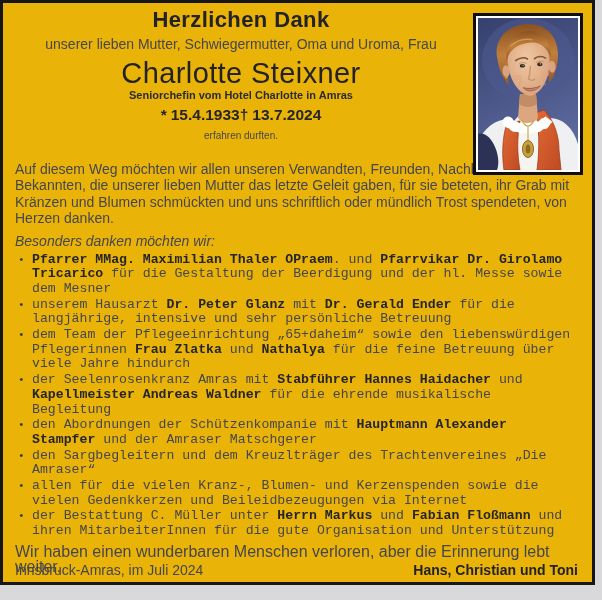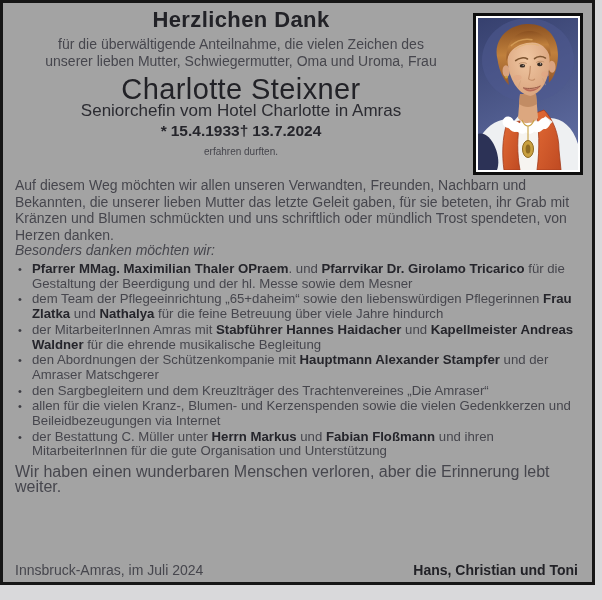--- a/index.html
+++ b/index.html
@@ -4,49 +4,49 @@
 <style>
   html,body{margin:0;padding:0;}
   body{
     width:602px;height:600px;position:relative;overflow:hidden;
     background:#d9d9db;
     font-family:"Liberation Sans", sans-serif;
     -webkit-font-smoothing:antialiased;
   }
   .card{
     position:absolute;left:0;top:0;width:595px;height:585px;
-    box-sizing:border-box;border:3px solid #161616;background:#a3a3a3;
+    box-sizing:border-box;border:3px solid #161616;background:#eab308;
   }
   .content{position:relative;height:100%;box-sizing:border-box;padding:4px 14px 0 12px;}
 
   
   .header{width:452px;text-align:center;color:#46464d;}
   .title{font-size:22px;line-height:26px;font-weight:bold;color:#222227;letter-spacing:.4px;}
   .intro{margin-top:3px;font-size:14px;line-height:16.5px;}
   .name{margin-top:5px;font-size:29px;line-height:30px;font-weight:normal;color:#222227;letter-spacing:.4px;}
-  .subtitle{font-size:17px;line-height:14px;font-weight:normal;color:#2b2b31;}
+  .subtitle{font-size:11px;line-height:14px;font-weight:bold;color:#2b2b31;}
   .dates{margin-top:4px;font-size:15.5px;line-height:17px;font-weight:bold;color:#25252b;
          display:flex;justify-content:center;}
   .dates .sym{margin-right:4px;}
   .erfahren{margin-top:5px;font-size:10px;line-height:15px;}
 
   
   .photo-frame{
     position:absolute;top:10px;right:9px;width:110px;height:162px;
     box-sizing:border-box;border:3px solid #0e0e0e;background:#ffffff;padding:2px;
   }
   .photo-frame svg{display:block;width:100%;height:100%;}
 
   
   .paragraph{margin-top:18px;font-size:14px;line-height:16.5px;color:#46464d;}
-  .lead{font-size:14px;line-height:15px;font-style:italic;color:#46464d;}
+  .lead{margin-top:7px;font-size:14px;line-height:15px;font-style:italic;color:#46464d;}
   ul.thanks{margin:4px 0 0;padding:0;list-style:none;}
   ul.thanks li{
     position:relative;padding-left:17px;margin:0 0 1px 0;
-    font-size:13.2px;line-height:14.7px;color:#46464d;
+    font-size:13.2px;line-height:14.7px;color:#46464d;font-family:Liberation Mono, monospace;
   }
   ul.thanks li::before{
     content:"•";position:absolute;left:3px;top:0;font-size:11px;color:#3a3a40;
   }
   .b{font-weight:bold;color:#25252b;}
   .closing{margin-top:5px;font-size:16px;line-height:15px;color:#46464d;}
 
   
   .footer{
     position:absolute;left:12px;right:14px;bottom:4px;
@@ -57,21 +57,20 @@
 </style>
 </head>
 <body>
 
 <div class="card">
   <div class="content">
 
     <div class="header">
       <div class="title">Herzlichen Dank</div>
       <div class="intro">
-        <div>für die überwältigende Anteilnahme, die vielen Zeichen des</div>
         <div>unserer lieben Mutter, Schwiegermutter, Oma und Uroma, Frau</div>
       </div>
       <div class="name">Charlotte Steixner</div>
       <div class="subtitle">Seniorchefin vom Hotel Charlotte in Amras</div>
       <div class="dates">
         <span><span class="sym">*</span><span>15.4.1933</span></span>
         <span><span class="sym">†</span><span>13.7.2024</span></span>
       </div>
       <div class="erfahren">erfahren durften.</div>
     </div>
@@ -144,22 +143,23 @@
           <ellipse cx="39" cy="59" rx="4" ry="2.6" fill="#e2a482" opacity="0.5"></ellipse>
           <ellipse cx="67" cy="57" rx="4" ry="2.6" fill="#e2a482" opacity="0.5"></ellipse>
         </g>
       </svg>
     </div>
 
     <div class="paragraph">Auf diesem Weg möchten wir allen unseren Verwandten, Freunden, Nachbarn und Bekannten, die unserer lieben Mutter das letzte Geleit gaben, für sie beteten, ihr Grab mit Kränzen und Blumen schmückten und uns schriftlich oder mündlich Trost spendeten, von Herzen danken.</div>
     <div class="lead">Besonders danken möchten wir:</div>
     <ul class="thanks">
         <li><span class="b">Pfarrer MMag. Maximilian Thaler OPraem</span><span>. und </span><span class="b">Pfarrvikar Dr. Girolamo Tricarico</span><span> für die Gestaltung der Beerdigung und der hl. Messe sowie dem Mesner</span></li>
+        <li><span>unserem Hausarzt </span><span class="b">Dr. Peter Glanz</span><span> mit </span><span class="b">Dr. Gerald Ender</span><span> für die langjährige, intensive und sehr persönliche Betreuung</span></li>
         <li><span>dem Team der Pflegeeinrichtung „65+daheim“ sowie den liebenswürdigen Pflegerinnen </span><span class="b">Frau Zlatka</span><span> und </span><span class="b">Nathalya</span><span> für die feine Betreuung über viele Jahre hindurch</span></li>
-        <li><span>der MitarbeiterInnen Amras mit </span><span class="b">Stabführer Hannes Haidacher</span><span> und </span><span class="b">Kapellmeister Andreas Waldner</span><span> für die ehrende musikalische Begleitung</span></li>
+        <li><span>der Seelenrosenkranz Amras mit </span><span class="b">Stabführer Hannes Haidacher</span><span> und </span><span class="b">Kapellmeister Andreas Waldner</span><span> für die ehrende musikalische Begleitung</span></li>
         <li><span>den Abordnungen der Schützenkompanie mit </span><span class="b">Hauptmann Alexander Stampfer</span><span> und der Amraser Matschgerer</span></li>
         <li><span>den Sargbegleitern und dem Kreuzlträger des Trachtenvereines „Die Amraser“</span></li>
         <li><span>allen für die vielen Kranz-, Blumen- und Kerzenspenden sowie die vielen Gedenkkerzen und Beileidbezeugungen via Internet</span></li>
         <li><span>der Bestattung C. Müller unter </span><span class="b">Herrn Markus</span><span> und </span><span class="b">Fabian Floßmann</span><span> und ihren MitarbeiterInnen für die gute Organisation und Unterstützung</span></li>
       </ul>
     <div class="closing">Wir haben einen wunderbaren Menschen verloren, aber die Erinnerung lebt weiter.</div>
 
     <div class="footer">
       <span>Innsbruck-Amras, im Juli 2024</span>
       <span class="signature">Hans, Christian und Toni</span>

